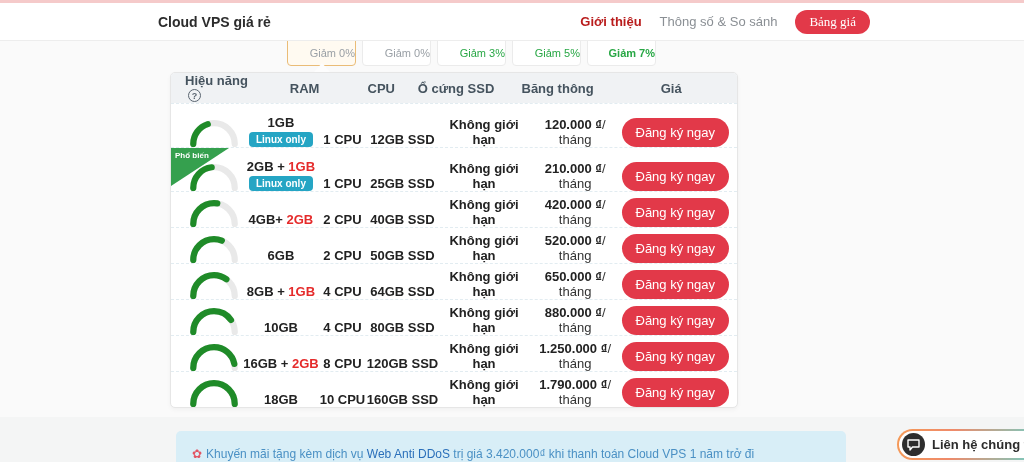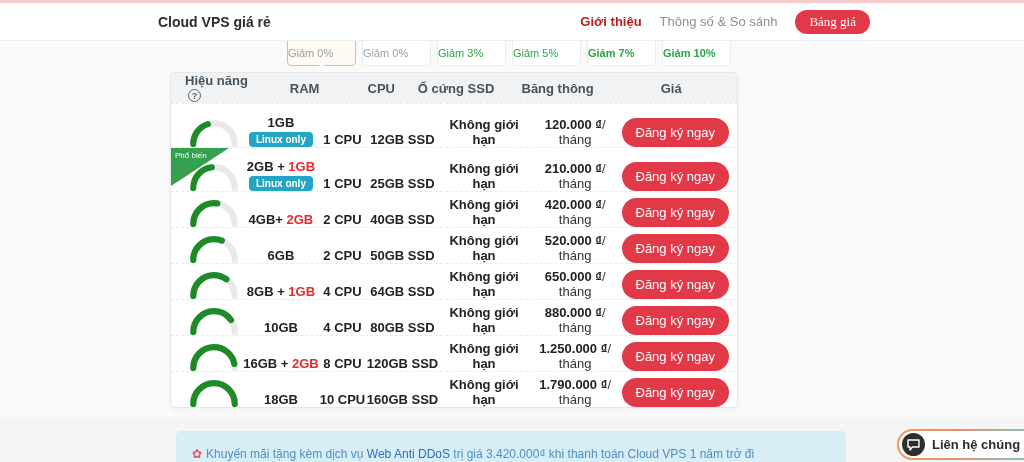--- a/index.html
+++ b/index.html
@@ -18,21 +18,21 @@
   .brand { font-size:14px; font-weight:bold; color:#2c2c2c; }
   .nav { margin-left:auto; display:flex; align-items:center; gap:18px; }
   .nav-link { font-size:13px; color:#b91c1c; font-weight:bold; cursor:pointer; }
   .nav-link.muted { color:#8a8f94; font-weight:normal; }
   .nav-pill { background:#e23949; color:#fff; font-size:13px; padding:4px 14px; border-radius:13px;
               border:none; cursor:pointer; font-family:Liberation Serif, serif; }
 
   
   .tabs { position:absolute; top:27px; left:287px; display:flex; gap:6px; z-index:5; }
   .tab { width:69px; height:39px; background:#fff; border:1px solid #ebebeb; border-radius:4px;
-         display:flex; flex-direction:column; align-items:flex-start; justify-content:flex-end;
+         display:flex; flex-direction:column; align-items:flex-end; justify-content:flex-end;
          padding-bottom:5px; cursor:pointer;gap:32px; }
   .tab.selected { background:#fffaf1; border-color:#eabc77; }
   .tab-label { font-size:12px; font-weight:bold; color:#333; line-height:14px; }
   .tab-discount { font-size:11px; line-height:13px; }
   .tab-discount.muted { color:#9aa0a6; }
   .tab-discount.green { color:#28a745; }
   .tab-discount.green-bold { color:#28a745; font-weight:bold; }
   .tab-pointer { position:absolute; top:63px; left:314px; width:0; height:0; z-index:6;
                  border-left:8px solid transparent; border-right:8px solid transparent;
                  border-bottom:9px solid #fdfdfd; }
@@ -59,21 +59,21 @@
   .gauge { display:block; margin:0 auto; }
   .ram-bonus { color:#e52b2b; }
   .linux-badge { display:inline-block; background:#25a5c4; color:#fff; font-size:10px; font-weight:bold;
                  padding:2px 7px; border-radius:4px; margin-top:2px; }
   .price-num { font-weight:bold; color:#222; }
   .price-per { font-weight:normal; color:#333; }
   .cta { background:#e23949; color:#fff; border:none; font-family:inherit; font-size:13px;
          padding:7px 14px; border-radius:16px; cursor:pointer; white-space:nowrap; }
   .ribbon { position:absolute; top:0; left:0; width:58px; height:38px; background:#35a04e;
             clip-path:polygon(0 0, 100% 0, 0 100%); z-index:2; }
-  .ribbon span { position:absolute; top:3px; left:4px; color:#fff; font-size:8px; font-weight:normal; }
+  .ribbon span { position:absolute; top:3px; left:4px; color:#fff; font-size:8px; font-weight:bold; }
 
   
   .footer-band { position:absolute; top:417px; left:0; width:1024px; height:45px; background:#f4f5f5; }
   .promo { position:absolute; top:431px; left:176px; width:670px; height:40px; background:#d8eef7;
            border-radius:5px; padding:16px 0 0 16px; font-size:12px; color:#4a90c4; z-index:5; }
   .promo-icon { color:#e25563; margin-right:4px; }
   .promo-link { color:#2a6fba; font-weight:normal; cursor:pointer; }
 
   
   .chat { position:absolute; top:429px; left:897px; z-index:25; cursor:pointer; }
@@ -122,24 +122,20 @@
   <div class="tab">
     <div class="tab-label">1 năm</div>
     <div class="tab-discount green">Giảm 5%</div>
   </div>
 
   <div class="tab">
     <div class="tab-label">2 năm</div>
     <div class="tab-discount green-bold">Giảm 7%</div>
   </div>
 
-  <div class="tab">
-    <div class="tab-label">3 năm</div>
-    <div class="tab-discount green-bold">Giảm 10%</div>
-  </div>
 </div>
   <div class="tab-pointer"></div>
 
   <div class="card">
     <div class="thead">
       <div class="c-perf"><span>Hiệu năng</span><span class="help">?</span></div>
       <div class="c-ram">RAM</div>
       <div class="c-cpu">CPU</div>
       <div class="c-ssd">Ổ cứng SSD</div>
       <div class="c-bw">Băng thông</div>

